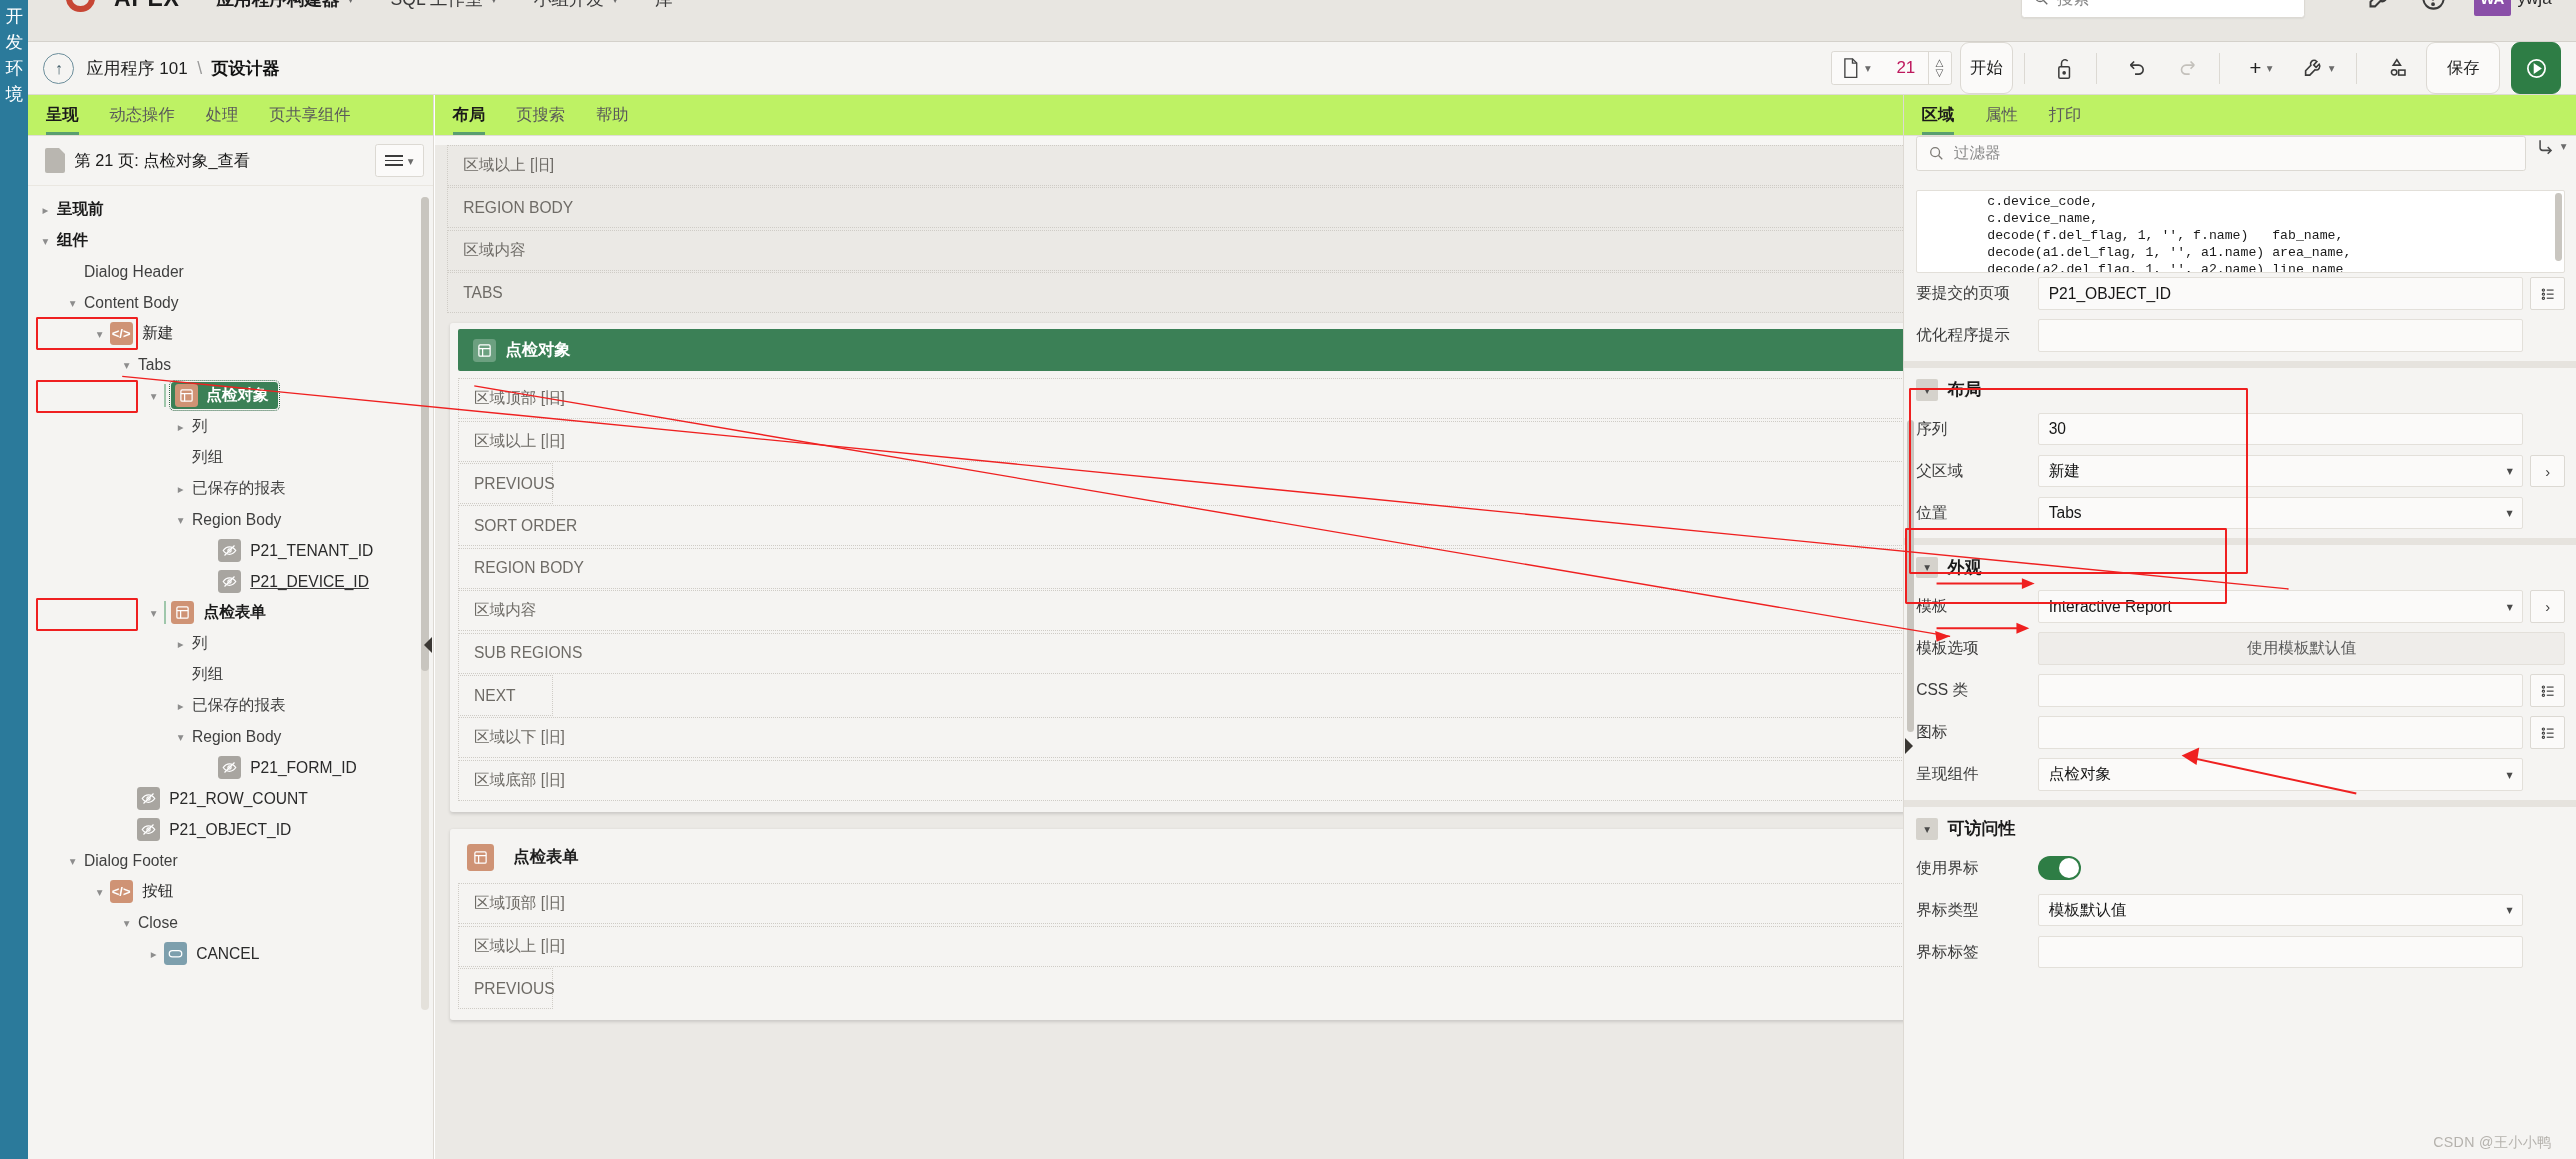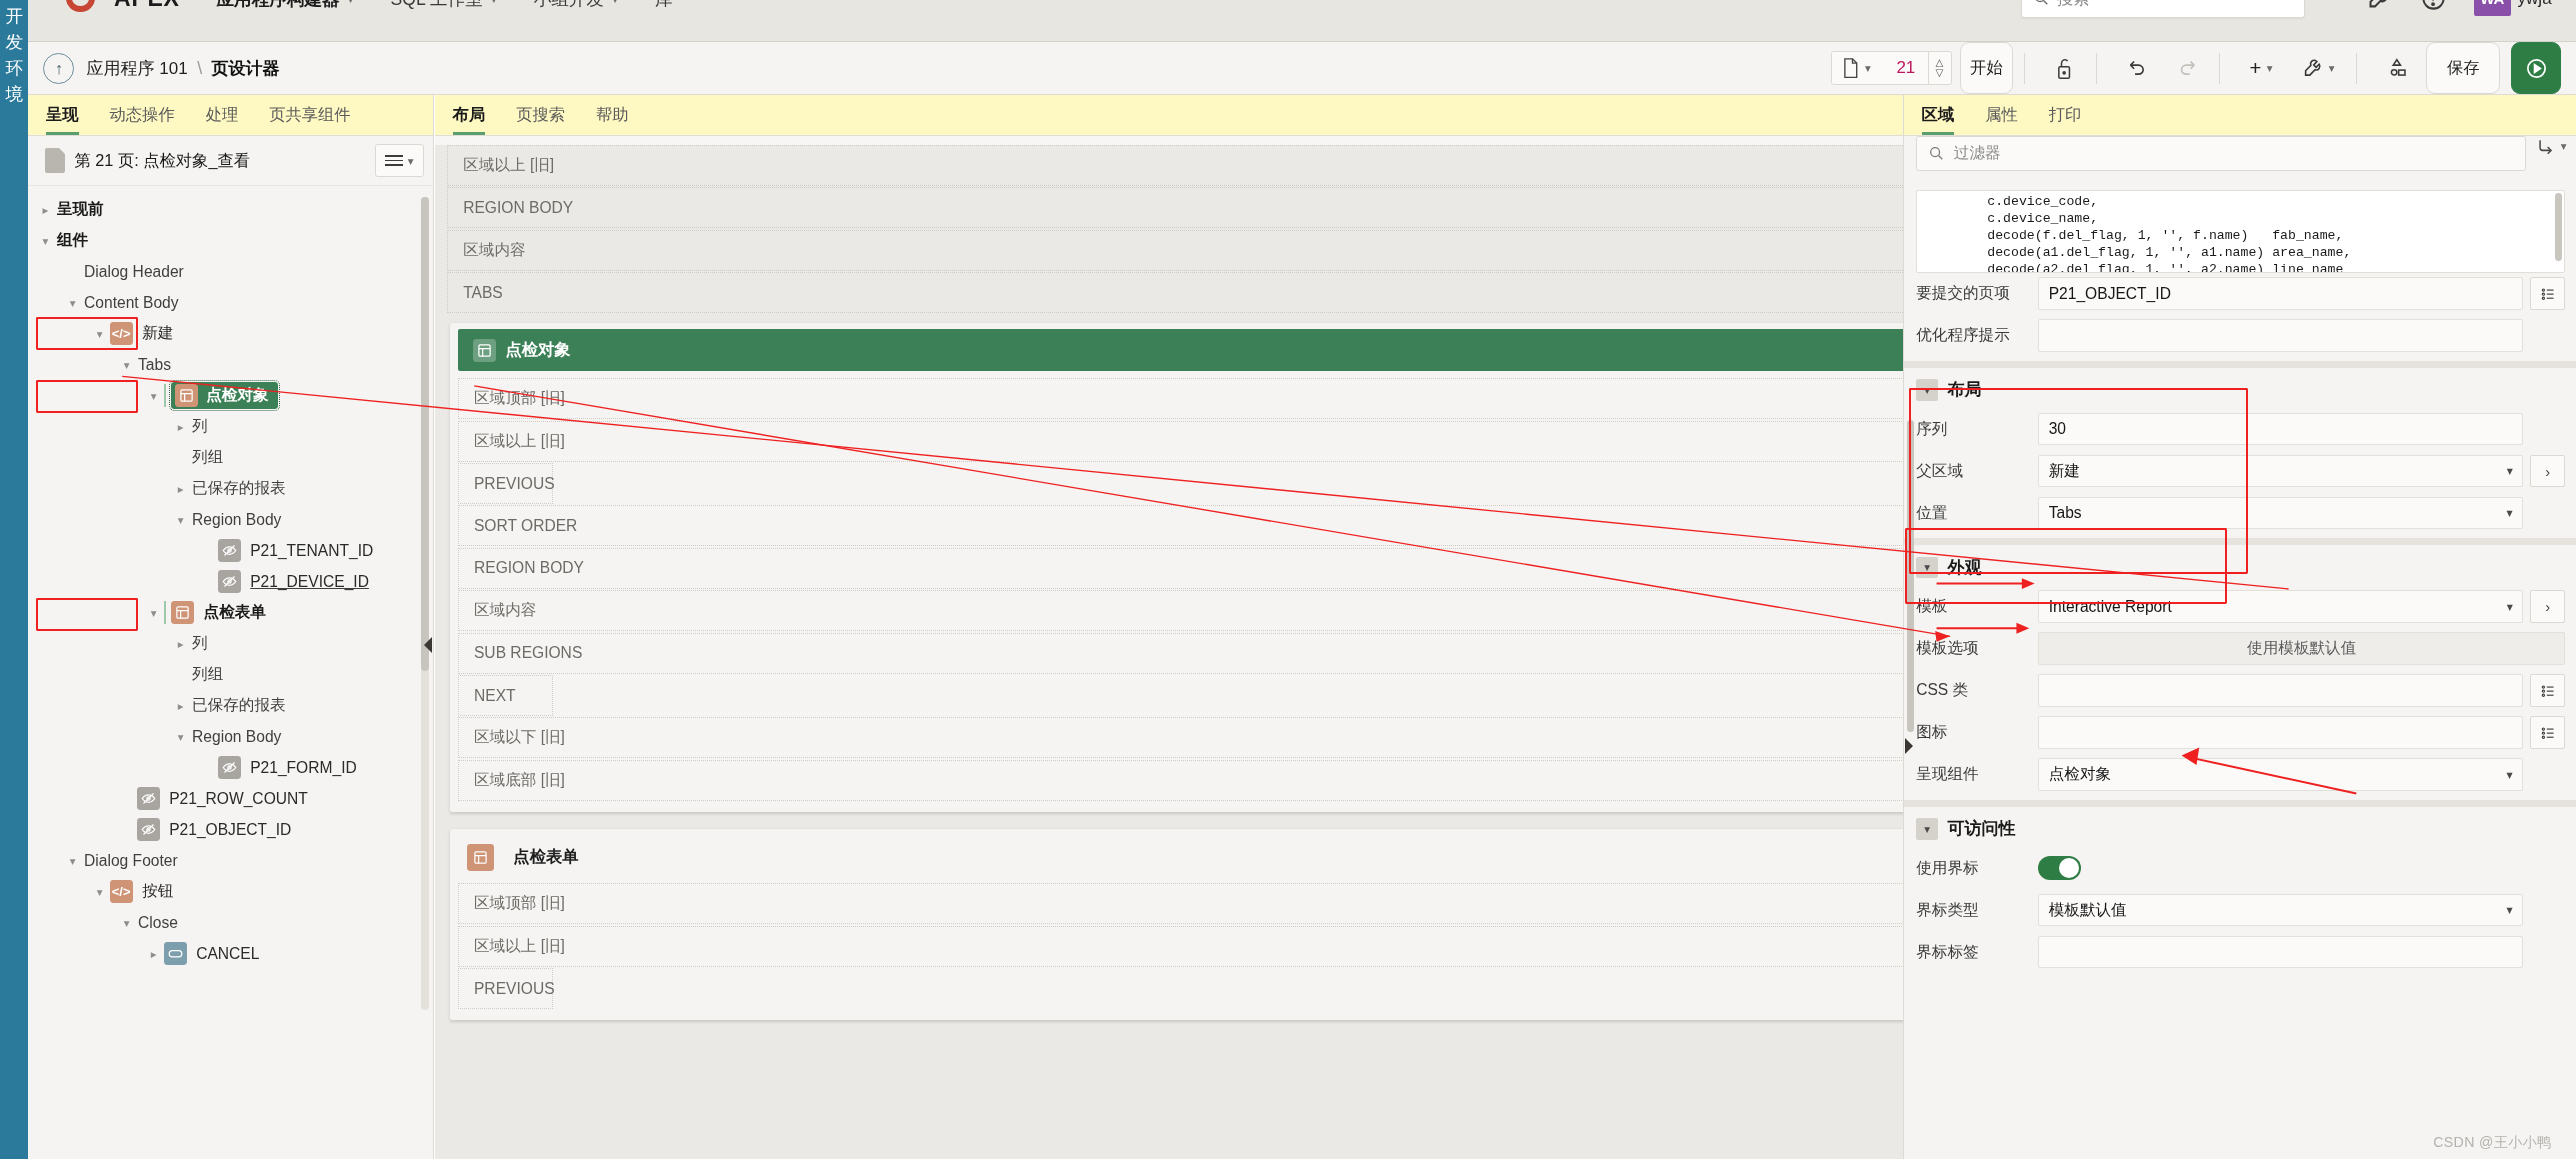--- a/index.html
+++ b/index.html
@@ -95,21 +95,21 @@
   .tsep { width: 0.7px; height: 31px; background: #dcd9d3; margin: 0 10.8px; }
   .tbtn.primary {
     background: #2e7d45; border-color: #2e7d45; color: #fff;
     width: 50px; margin-left: 10.8px;
   }
   .tbtn.disabled { color: #c3c0bb; }
 
   
   .pane-tabs {
     display: flex; align-items: flex-end; height: 41px;
-    border-bottom: 0.7px solid #e0ddd7; background: #fef9c3;
+    border-bottom: 0.7px solid #e0ddd7; background: #bef264;
   }
   .pane-tab {
     font-size: 16.3px; color: #5a5a5a; padding: 0 0 9.5px 0; margin-right: 31px;
     position: relative; white-space: nowrap;
   }
   .pane-tab:first-child { margin-left: 17.6px; }
   .pane-tab.active { color: #1a1a1a; font-weight: 700; }
   .pane-tab.active::after {
     content: ''; position: absolute; left: 0; right: 0; bottom: 0;
     height: 3.4px; background: #5a9e6f;

